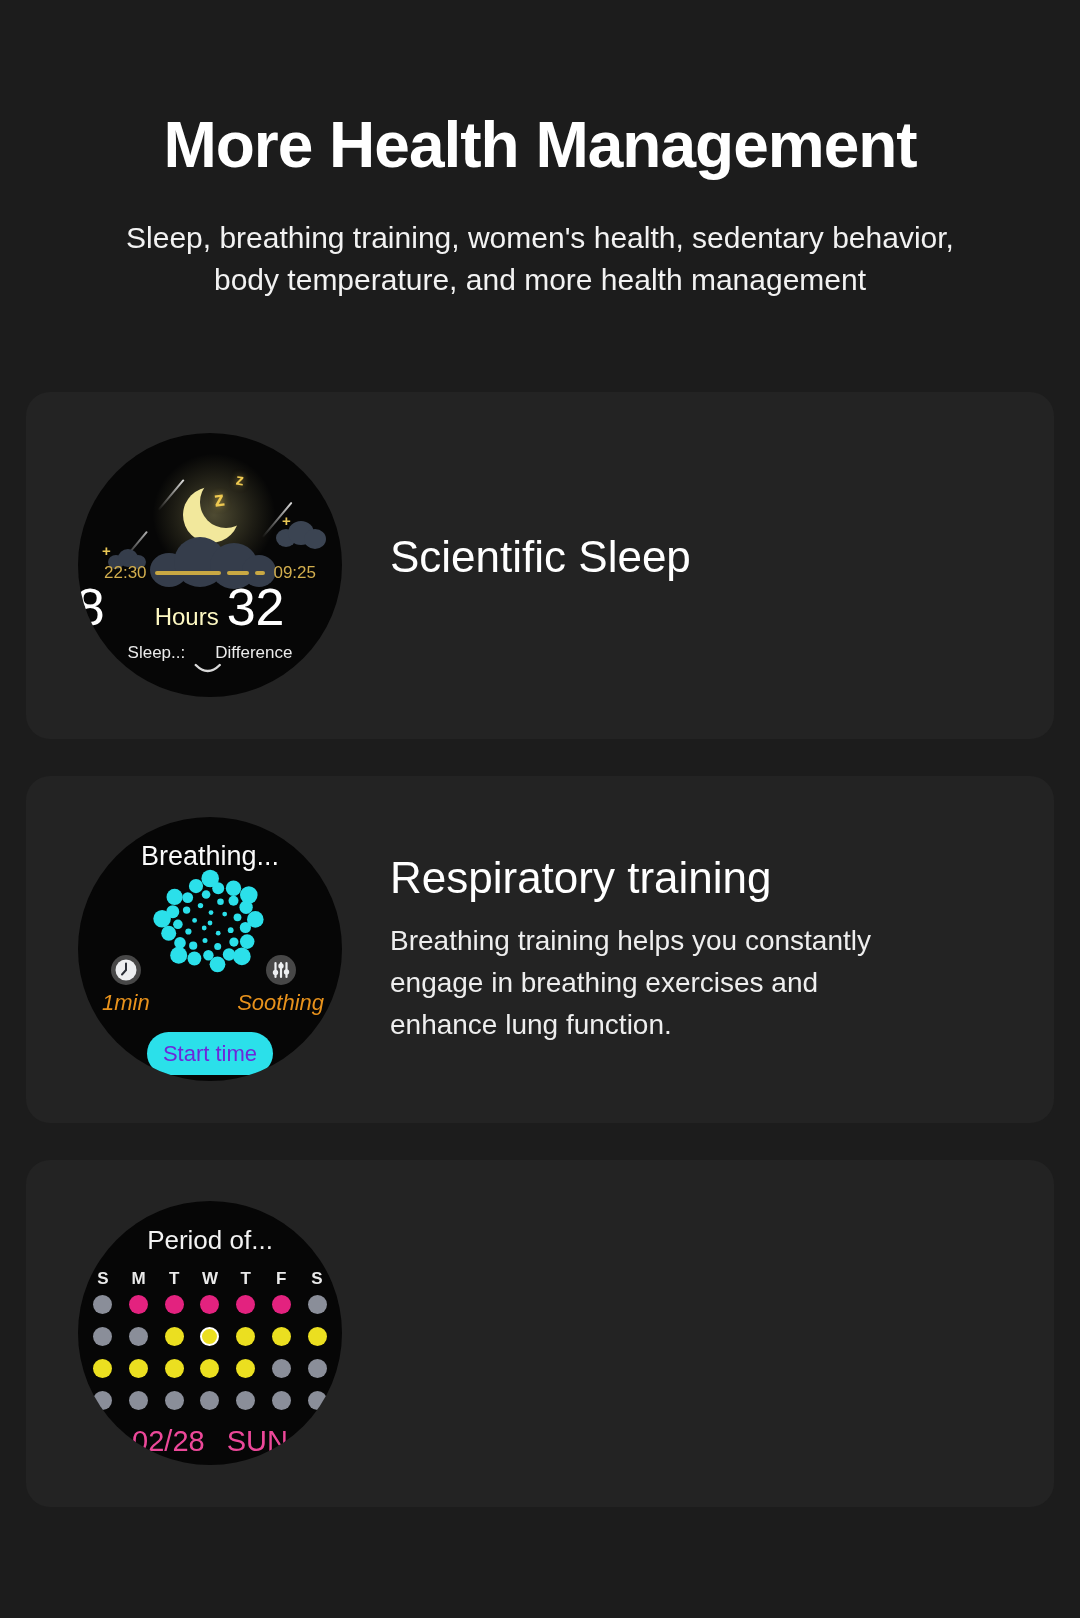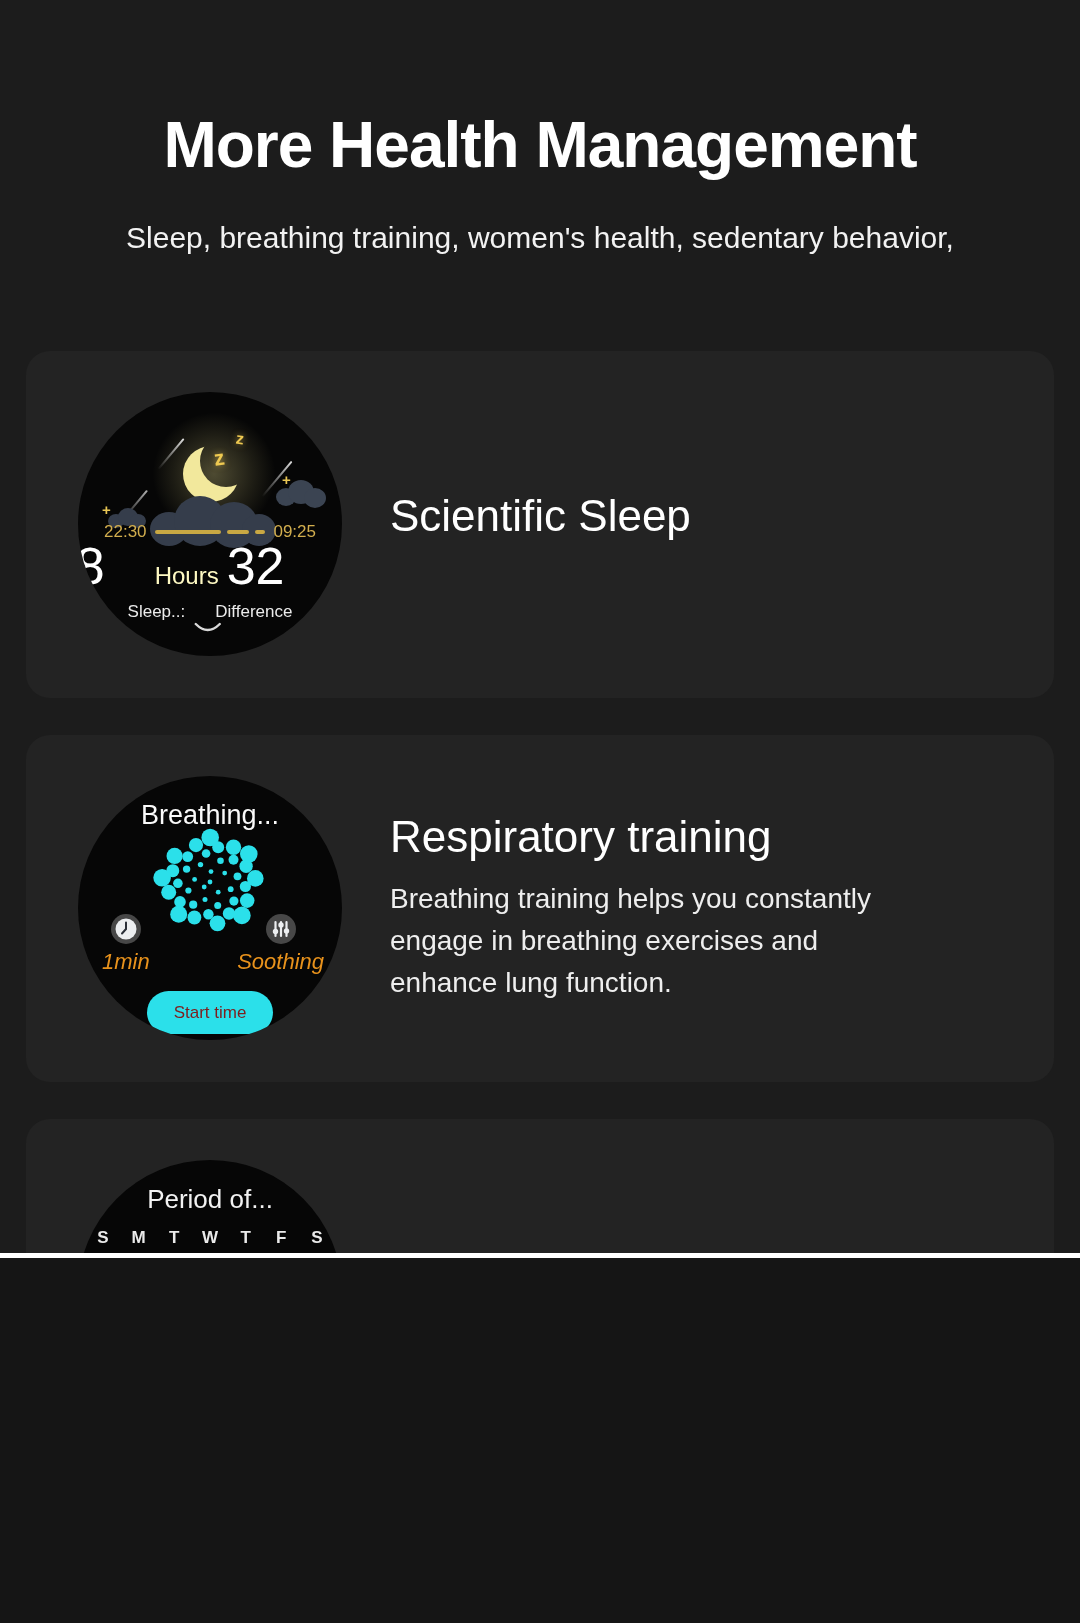--- a/index.html
+++ b/index.html
@@ -1,17 +1,17 @@
 <!DOCTYPE html>
 <html><head>
 <meta charset="utf-8">
 <style>
   html,body{margin:0;padding:0;background:#151515;}
   .page{
-    position:relative;width:1080px;height:1258px;margin:0 auto;
+    position:relative;width:1080px;height:1623px;margin:0 auto;
     background:#1c1c1c;overflow:hidden;
     font-family:"Liberation Sans","DejaVu Sans",sans-serif;color:#fff;
   }
   
   .page-title{
     margin:112px 30px 0;text-align:center;
     font-size:64px;line-height:1.05;font-weight:bold;letter-spacing:-1px;color:#fff;
   }
   .subtitle{
     margin:38px 40px 0;text-align:center;
@@ -75,21 +75,21 @@
   
   .breath-title{position:absolute;left:0;right:0;top:24px;text-align:center;font-size:27px;color:#fafafa;}
   .breath-dots{position:absolute;left:57px;top:50px;}
   .breath-meta{position:absolute;left:24px;right:18px;top:138px;display:flex;justify-content:space-between;}
   .meta{display:flex;flex-direction:column;align-items:center;font-style:italic;}
   .meta .mlabel{margin-top:5px;font-size:22px;color:#e8921c;}
   .start-btn{
     position:absolute;left:50%;bottom:6px;transform:translateX(-50%);
     width:126px;height:43px;border-radius:22px;background:#2be0ea;border:none;
     display:flex;align-items:center;justify-content:center;
-    font-size:17px;color:#7f1d1d;font-family:inherit;
+    font-size:22px;color:#6d28d9;font-family:inherit;
   }
   
   .cal-title{position:absolute;left:0;right:0;top:24px;text-align:center;font-size:26px;color:#f2f2f2;}
   .cal-head{position:absolute;left:15px;right:15px;top:68px;display:flex;justify-content:space-between;}
   .cal-head span{width:20px;text-align:center;font-size:17px;font-weight:bold;color:#eaeaea;}
   .cal-grid{position:absolute;left:15px;right:15px;top:94px;display:flex;flex-direction:column;gap:13px;}
   .cal-row{display:flex;justify-content:space-between;}
   .cal-dot{width:19px;height:19px;border-radius:50%;box-sizing:border-box;}
   .cal-dot.today{border:2.5px solid #ffffff;}
   .cal-date{position:absolute;left:0;right:0;top:224px;display:flex;justify-content:center;gap:22px;font-size:29px;color:#ec4899;}
@@ -97,20 +97,21 @@
   .bottom-strip{position:absolute;left:0;right:0;bottom:0;height:5px;background:#ffffff;}
 </style>
 </head>
 <body>
 
 <div class="page">
 
   <h1 class="page-title">More Health Management</h1>
   <p class="subtitle">
     <span>Sleep, breathing training, women's health, sedentary behavior,</span><br>
+    <span>body temperature, and more health management</span>
   </p>
 
   <div class="cards">
 
     <section class="card">
       <div class="watch">
         <div class="moon-glow"></div>
         <span class="shoot l1"></span>
         <span class="shoot l2"></span>
         <span class="shoot l3"></span>

